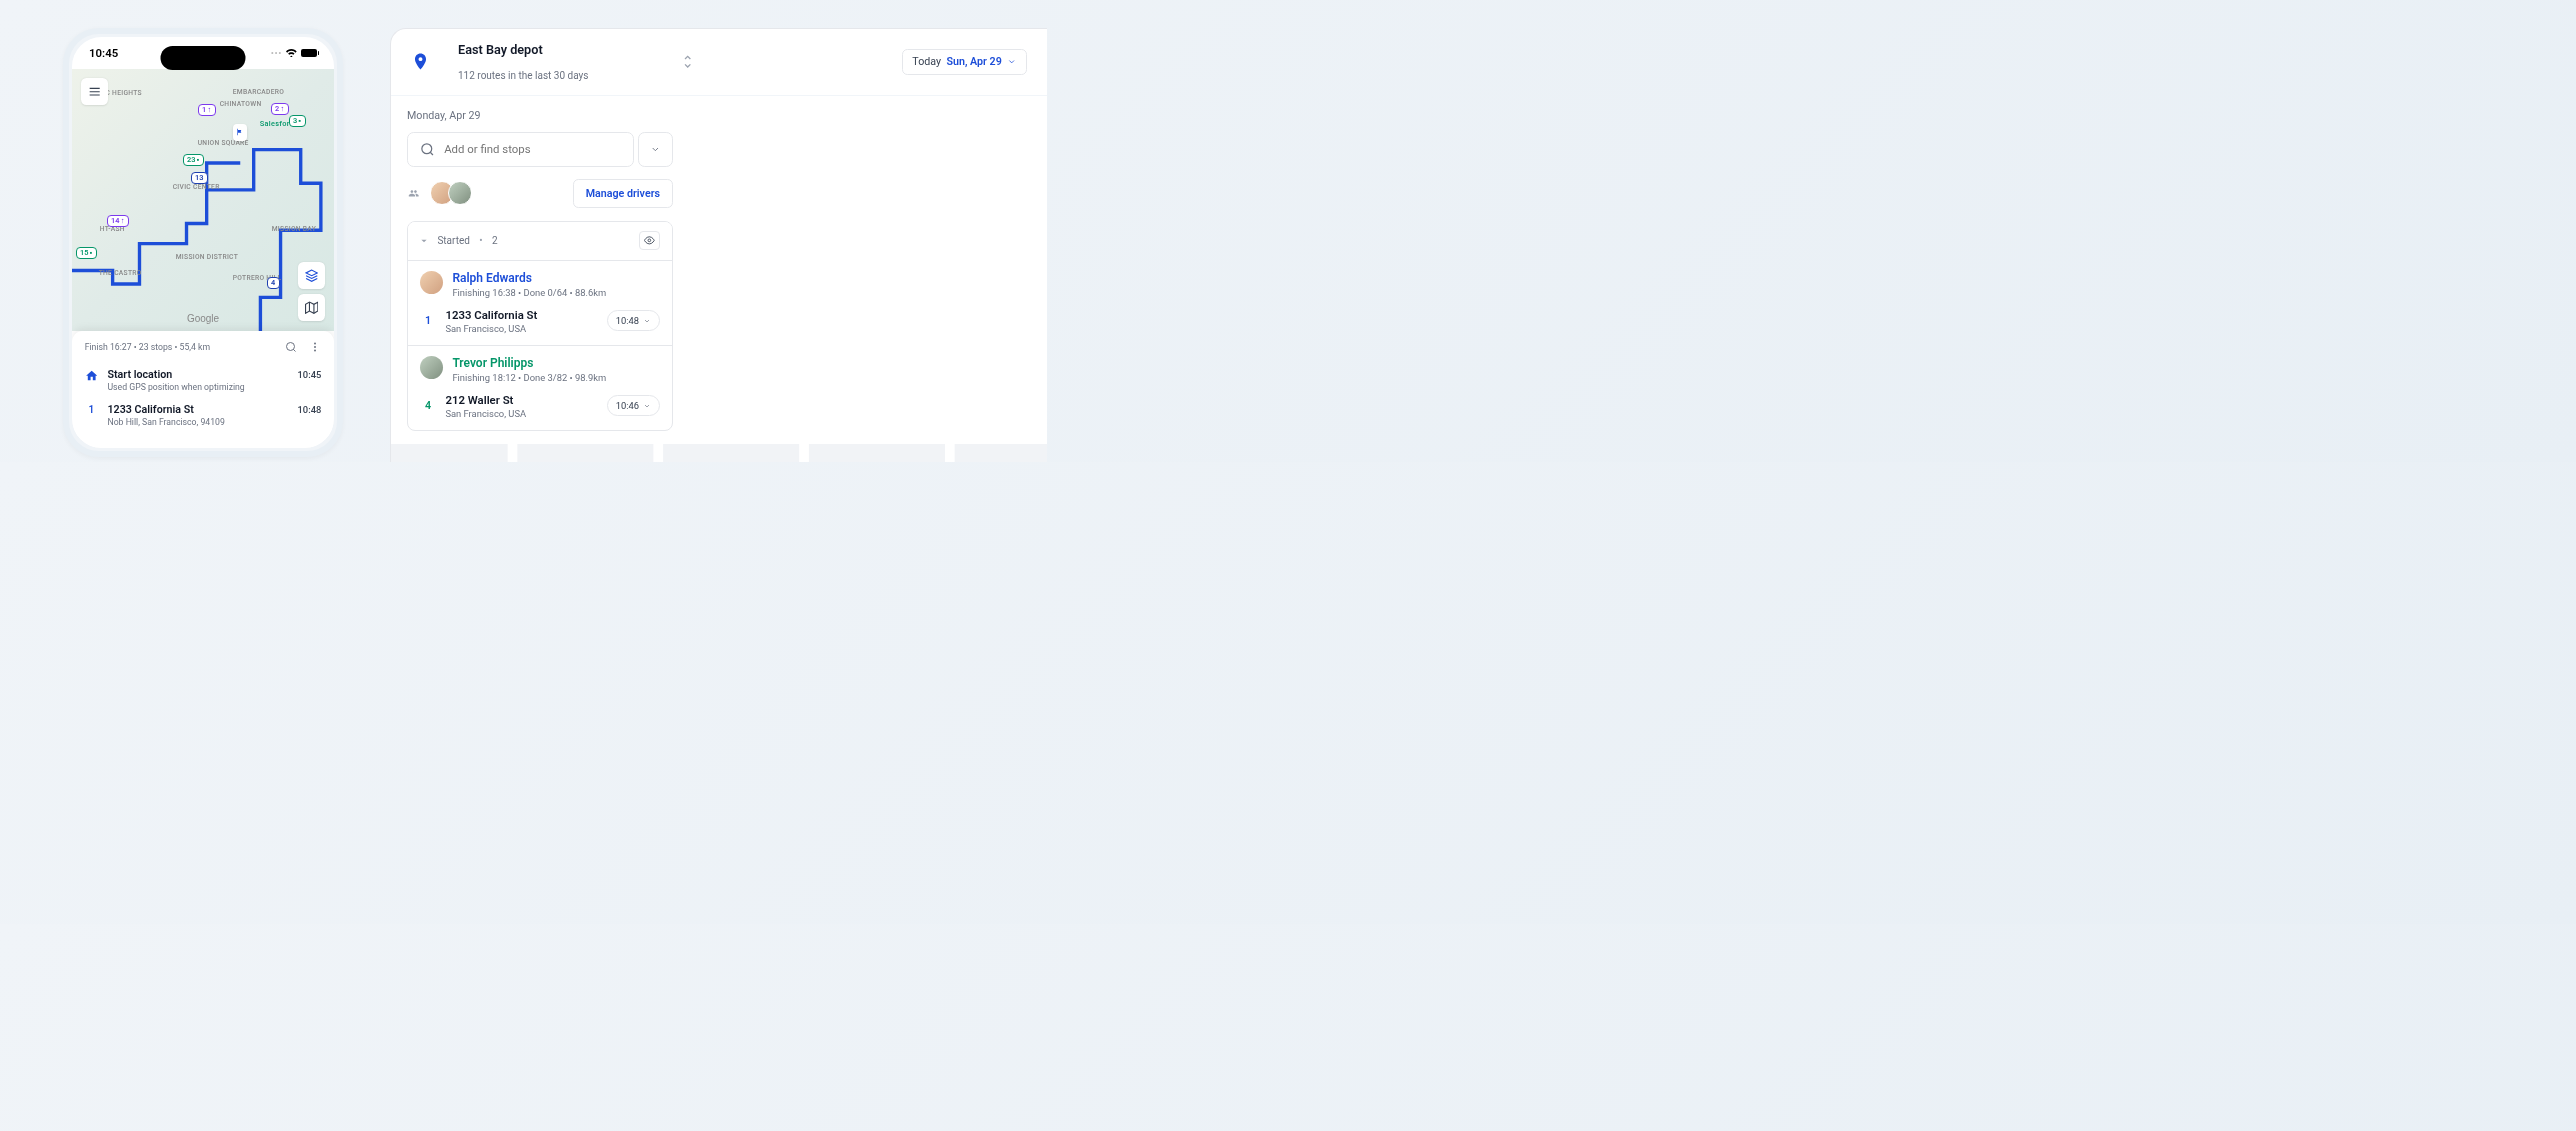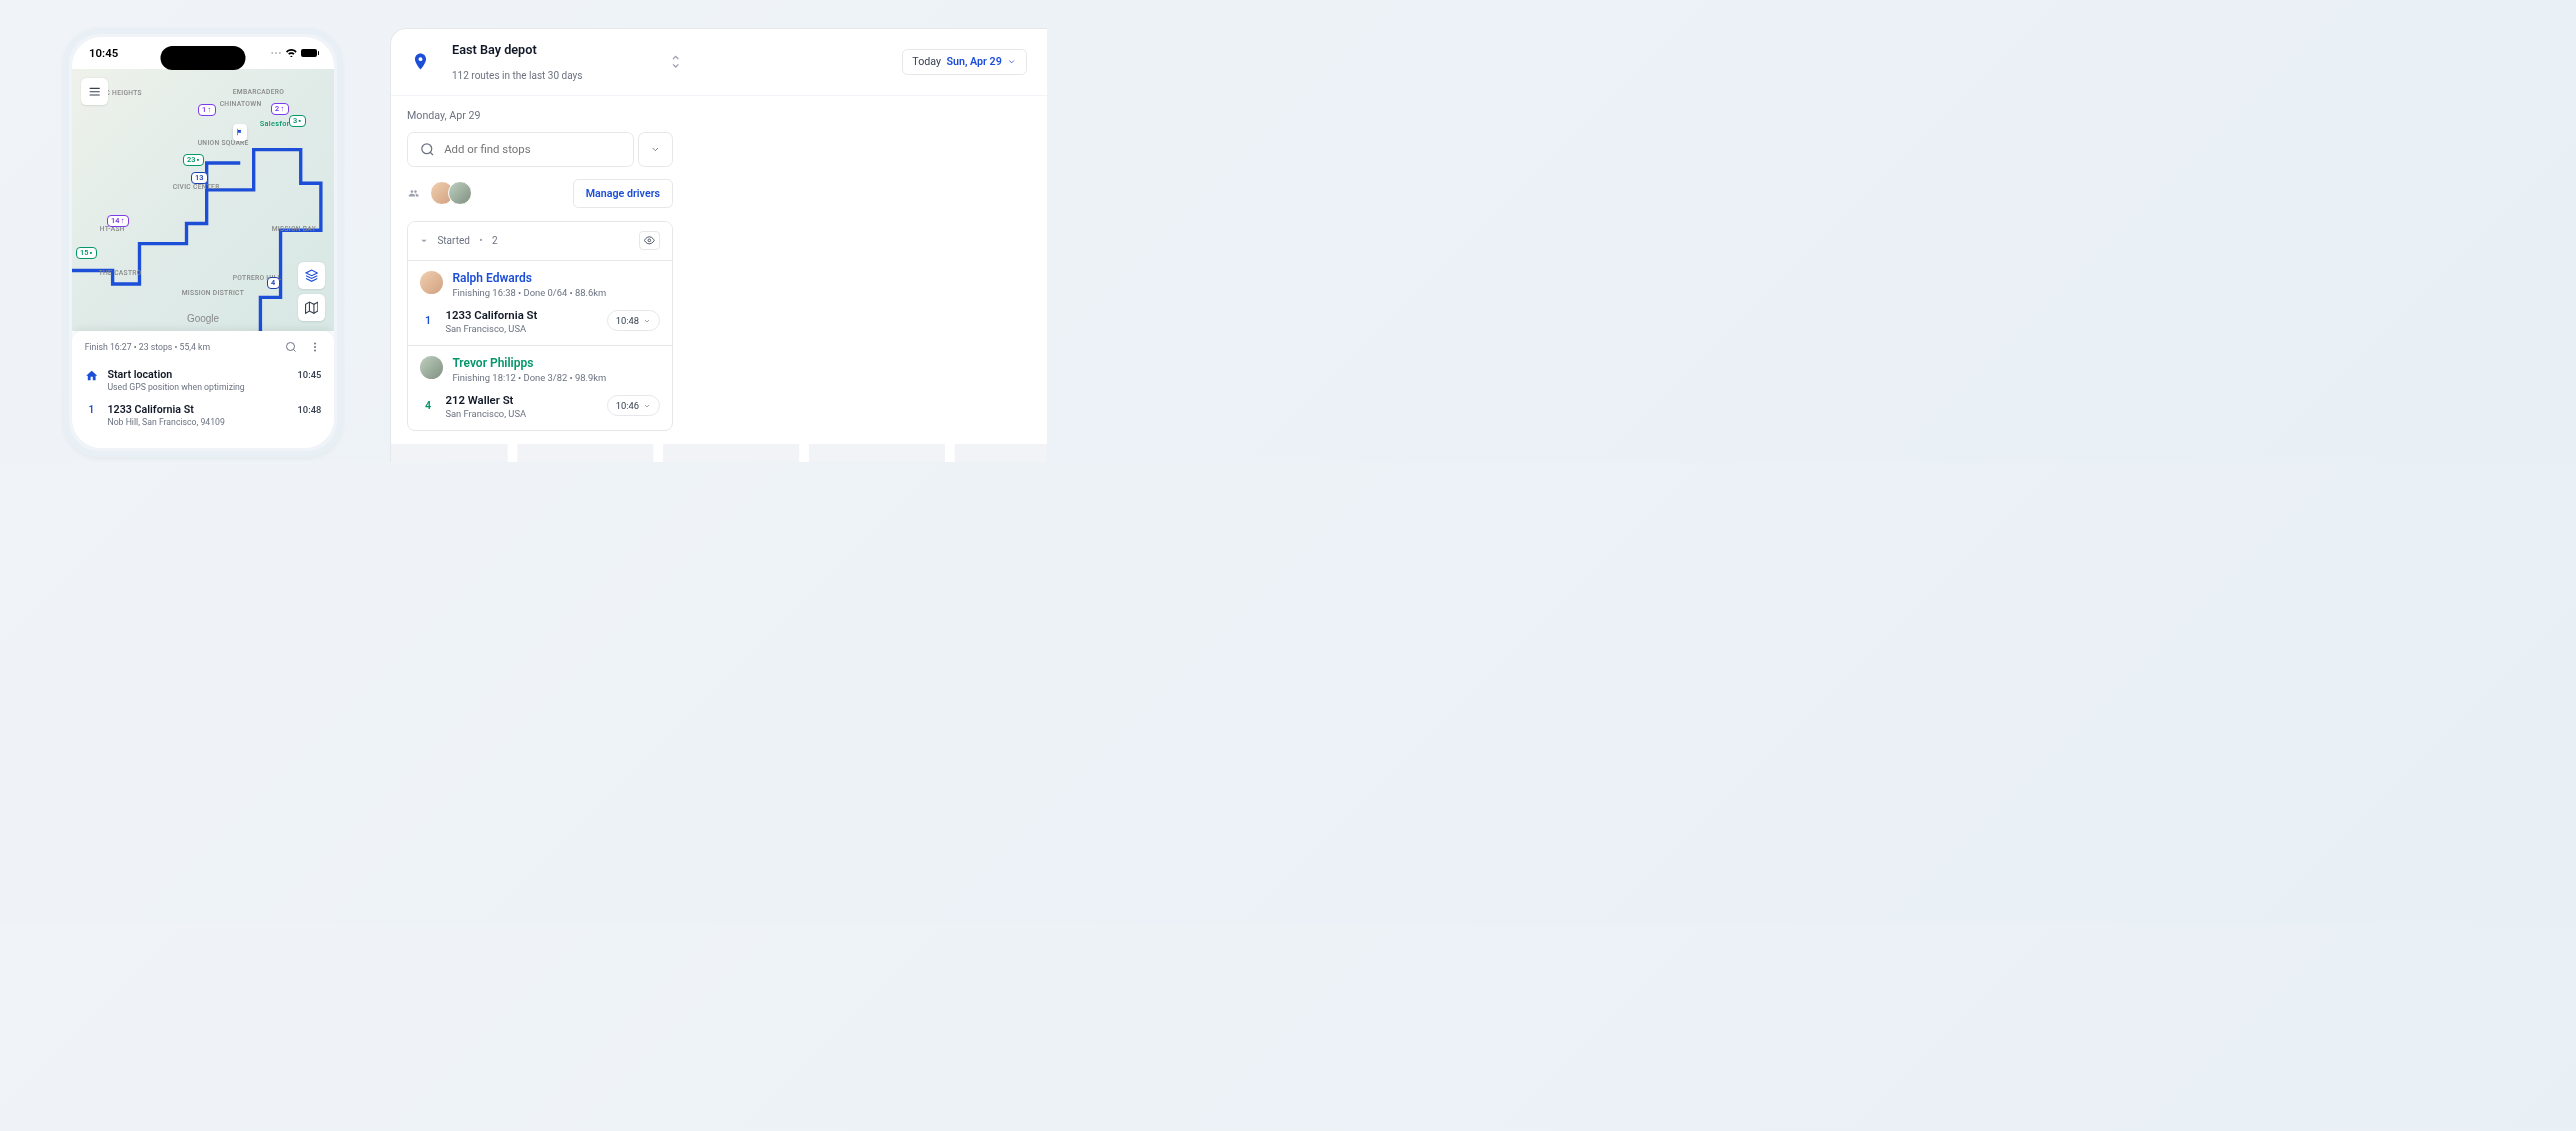--- a/index.html
+++ b/index.html
@@ -43,21 +43,21 @@
 .stop-icon { width: 13.4px; height: 13.4px; display: flex; align-items: center; justify-content: center; flex-shrink: 0; margin-top: 1.3px; }
 .stop-num { font-size: 10px; font-weight: 600; color: #1d4ed8; width: 13.4px; text-align: center; flex-shrink: 0; margin-top: 1.3px; }
 .stop-content { flex: 1; }
 .stop-title { font-size: 10.7px; font-weight: 600; color: #111827; }
 .stop-sub { font-size: 8.7px; color: #6b7280; margin-top: 1.3px; }
 .stop-time { font-size: 9.4px; color: #374151; font-weight: 500; margin-top: 1.3px; }
 
 
 .desktop { position: absolute; left: 390px; top: 28px; right: 0; bottom: 0; background: #fff; border-radius: 16px 0 0 0; overflow: hidden; border: 0.7px solid #e5e7eb; border-right: none; border-bottom: none; }
 .dt-header { display: flex; align-items: center; justify-content: space-between; padding: 13.4px 20px; border-bottom: 0.7px solid #f1f5f9; }
-.dt-depot { display: flex; align-items: center; gap: 22px; }
+.dt-depot { display: flex; align-items: center; gap: 28px; }
 .depot-pin { width: 19px; height: 23px; color: #1d4ed8; }
 .depot-info h2 { font-size: 12.7px; font-weight: 600; color: #111827; }
 .depot-info p { font-size: 10px; color: #6b7280; margin-top: 13px; }
 .depot-switch { margin-left: 67px; color: #6b7280; cursor: pointer; }
 .dt-date { display: flex; align-items: center; gap: 5.4px; padding: 5.4px 9.4px; border: 0.7px solid #e5e7eb; border-radius: 5.4px; cursor: pointer; }
 .dt-date-label { font-size: 10.7px; color: #374151; }
 .dt-date-val { font-size: 10.7px; font-weight: 600; color: #1d4ed8; }
 
 .dt-body { display: flex; height: calc(100% - 59px); flex-direction: column; }
 .dt-sidebar { width: 298px; padding: 13.4px 16px; overflow-y: auto; }
@@ -136,21 +136,21 @@
         <path d="M -10 300 L 60 300 L 60 320 L 100 320 L 100 260 L 170 260 L 170 230 L 200 230 L 200 180 L 270 180 L 270 120 L 340 120 L 340 170 L 370 170 L 370 240 L 310 240 L 310 340 L 280 340 L 280 410 L 330 410" stroke="#1d4ed8" stroke-width="5" fill="none"></path>
         <path d="M 200 180 L 200 140 L 250 140" stroke="#1d4ed8" stroke-width="5" fill="none"></path>
       </svg>
       <div class="phone-map-labels">
         <div class="ml" style="top:19px;left:161px;">EMBARCADERO</div>
         <div class="ml" style="top:31px;left:148px;">CHINATOWN</div>
         <div class="ml" style="top:20px;left:12px;">PACIFIC HEIGHTS</div>
         <div class="ml" style="top:70px;left:126px;">UNION SQUARE</div>
         <div class="ml" style="top:114px;left:101px;">CIVIC CENTER</div>
         <div class="ml" style="top:156px;left:200px;">MISSION BAY</div>
-        <div class="ml" style="top:184px;left:110px;text-align:right;margin-top:36px;">MISSION DISTRICT</div>
+        <div class="ml" style="top:184px;left:104px;text-align:right;">MISSION DISTRICT</div>
         <div class="ml" style="top:156px;left:0px;margin-left:28px;">HT-ASH</div>
         <div class="ml" style="top:200px;left:27px;">THE CASTRO</div>
         <div class="ml" style="top:205px;left:161px;">POTRERO HILL</div>
         <div class="ml" style="top:50px;left:188px;color:#059669;font-size:7.4px;">Salesforce</div>
       </div>
       <div class="menu-btn">
         <svg viewBox="0 0 24 24" fill="none" stroke="#374151" stroke-width="2">
             <line x1="3" y1="6" x2="21" y2="6"></line>
             <line x1="3" y1="12" x2="21" y2="12"></line>
             <line x1="3" y1="18" x2="21" y2="18"></line>

